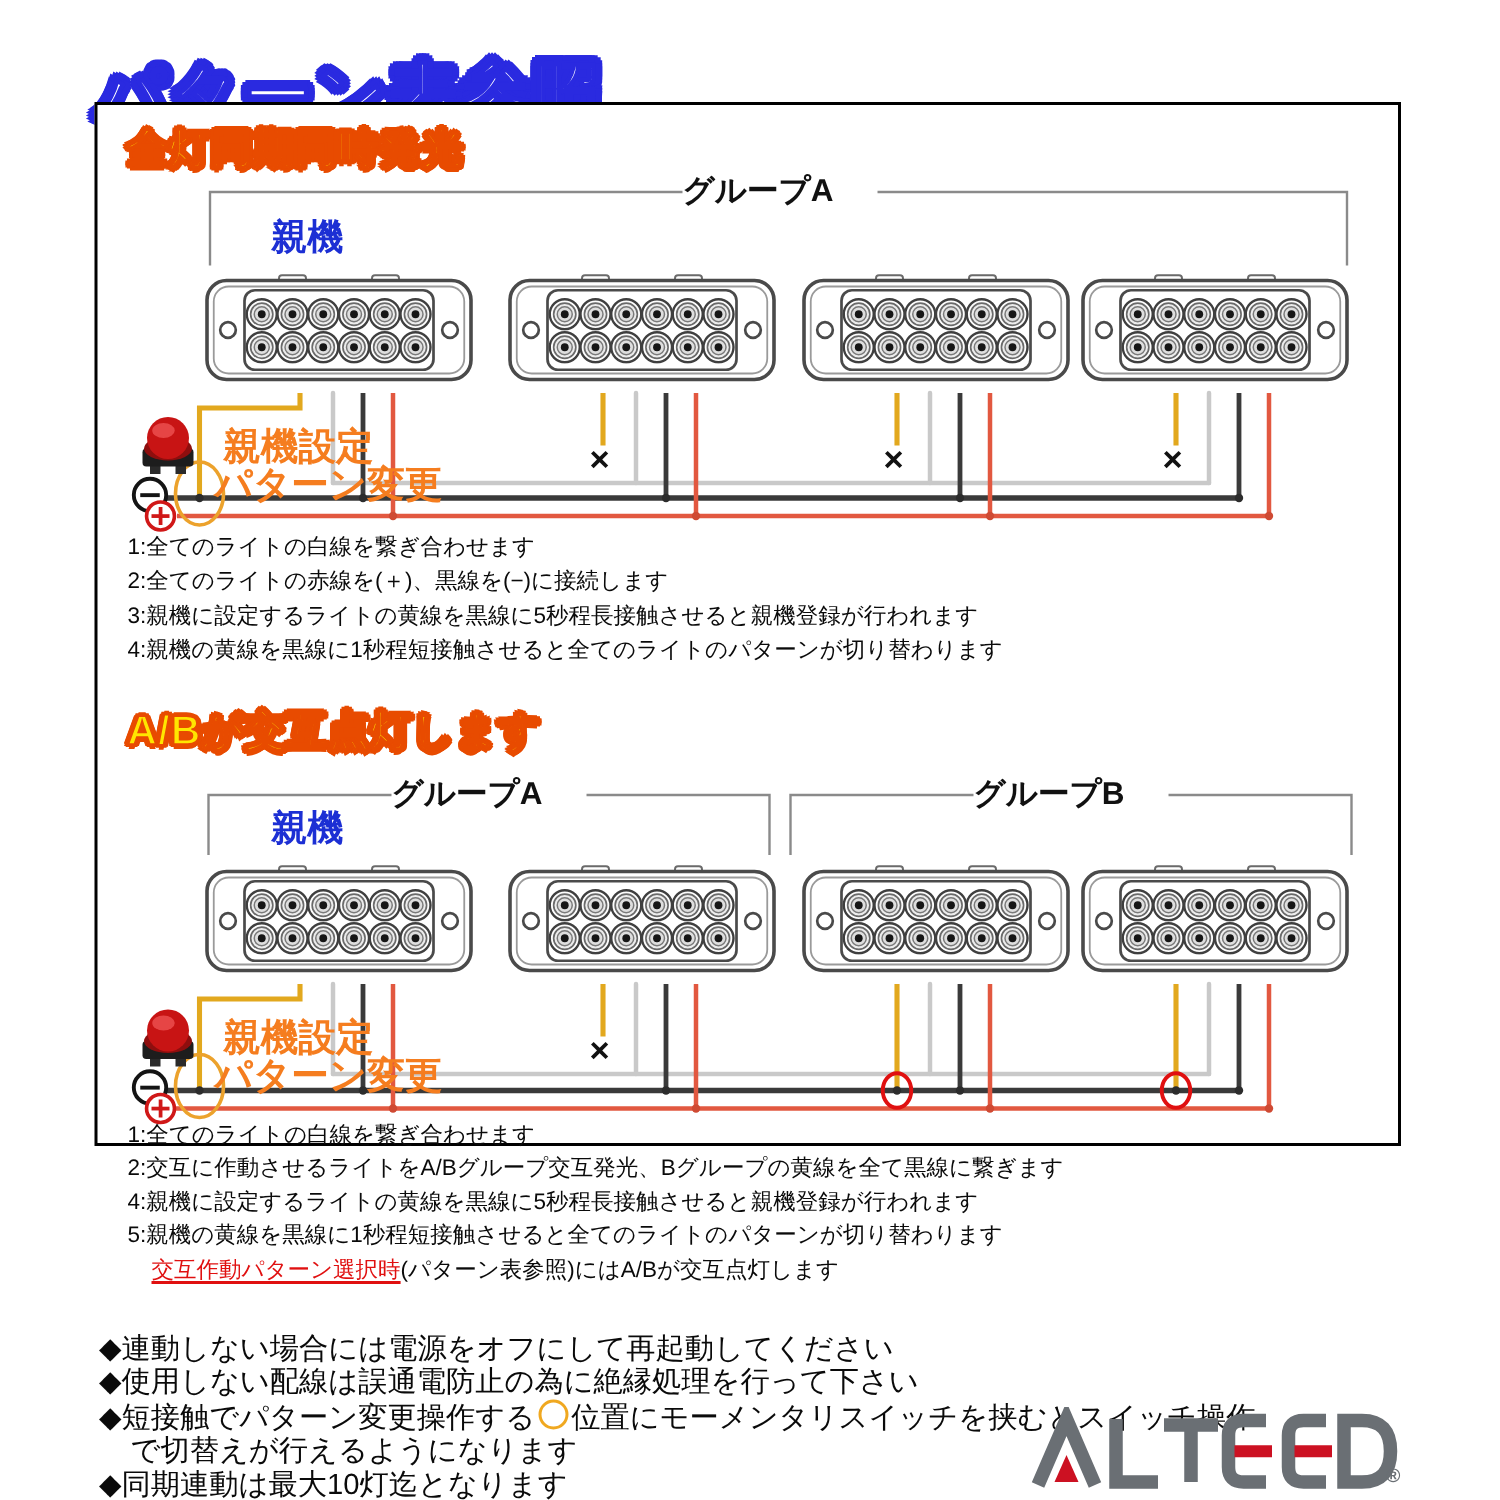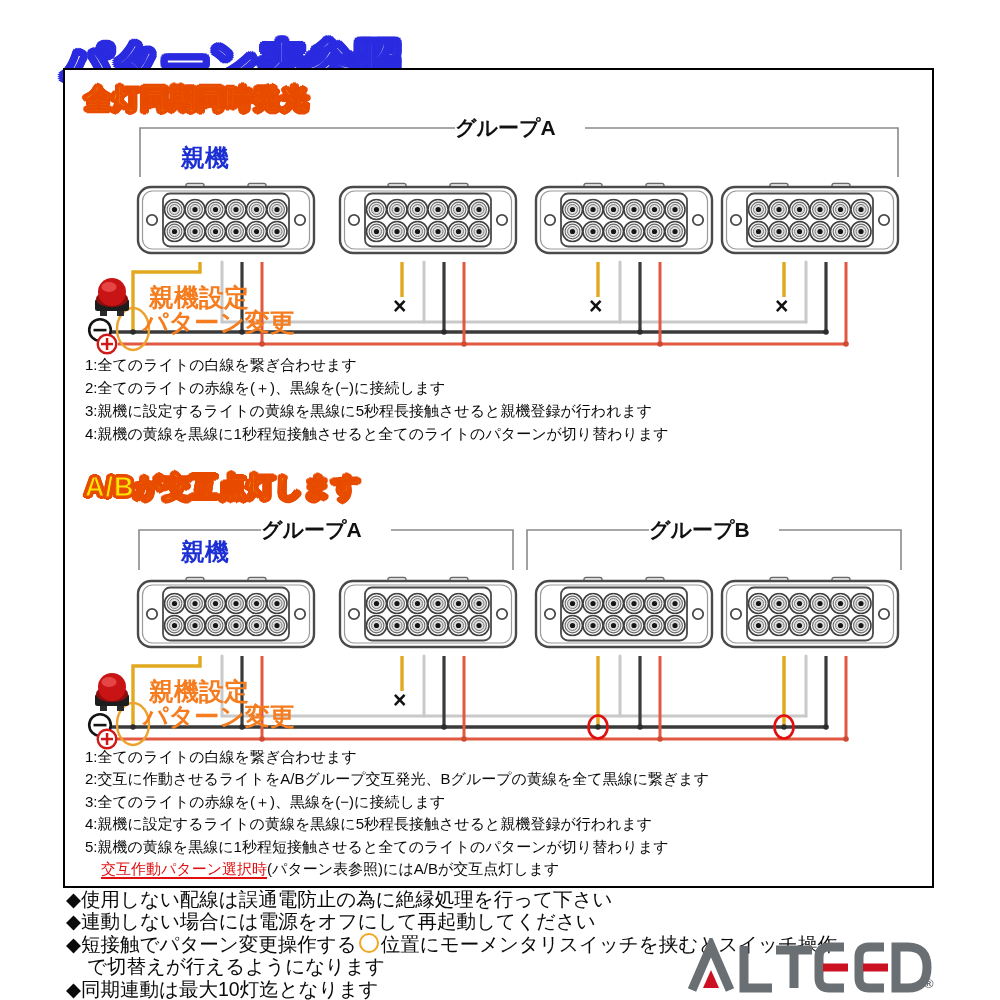--- a/index.html
+++ b/index.html
@@ -13,21 +13,21 @@
   .abs{position:absolute;}
   .nowrap{white-space:nowrap;}
 
   .title{left:64px;top:2px;font-size:46px;font-weight:800;letter-spacing:2px;color:#fff;
     -webkit-text-stroke:1.5px var(--title_blue);
     text-shadow:-5px 0 var(--title_blue),5px 0 var(--title_blue),0 -5px var(--title_blue),0 5px var(--title_blue),
       -4px -4px var(--title_blue),4px -4px var(--title_blue),-4px 4px var(--title_blue),4px 4px var(--title_blue),
       -5px -2px var(--title_blue),-5px 2px var(--title_blue),5px -2px var(--title_blue),5px 2px var(--title_blue),
       -2px -5px var(--title_blue),2px -5px var(--title_blue),-2px 5px var(--title_blue),2px 5px var(--title_blue);}
 
-  .mainbox{left:63px;top:68px;width:871px;height:820px;border:2.5px solid #000;background:#fff;box-sizing:border-box;padding-left:20px;}
+  .mainbox{left:63px;top:68px;width:871px;height:696px;border:2.5px solid #000;background:#fff;box-sizing:border-box;padding-left:20px;}
 
   .secheading{font-size:27px;font-weight:800;letter-spacing:1px;color:var(--heading_yellow);
     -webkit-text-stroke:1px var(--heading_outline);
     text-shadow:-3px 0 var(--heading_outline),3px 0 var(--heading_outline),0 -3px var(--heading_outline),0 3px var(--heading_outline),
       -2px -2px var(--heading_outline),2px -2px var(--heading_outline),-2px 2px var(--heading_outline),2px 2px var(--heading_outline),
       -3px -1px var(--heading_outline),-3px 1px var(--heading_outline),3px -1px var(--heading_outline),3px 1px var(--heading_outline);}
 
   .grouplabel{width:130px;font-size:21px;font-weight:700;color:#111;background:#fff;line-height:24px;}
   .parentlabel{width:94px;text-align:left;font-size:24px;font-weight:700;color:var(--accent_blue);}
   .swlabel{font-size:25px;font-weight:700;color:var(--accent_orange);}
@@ -210,30 +210,29 @@
     <div class="abs secheading nowrap" style="left:20px;top:399px">A/Bが交互点灯します</div>
     <div class="abs grouplabel" style="left:196px;top:448px">グループA</div>
     <div class="abs grouplabel" style="left:584px;top:448px">グループB</div>
     <div class="abs parentlabel" style="left:116px;top:466px">親機</div>
     <div class="abs swlabel nowrap" style="left:84px;top:605px">親機設定</div>
     <div class="abs swlabel nowrap" style="left:78px;top:630px">パターン変更</div>
     <div class="abs cutmark" style="left:328px;top:618px">×</div>
     <div class="abs inst inst2" style="left:20px;top:676px">
       <div>1:全てのライトの白線を繋ぎ合わせます</div>
       <div>2:交互に作動させるライトをA/Bグループ交互発光、Bグループの黄線を全て黒線に繋ぎます</div>
-      <div>3:全てのライトの赤線を(＋)、黒線を(−)に接続します</div>
       <div>4:親機に設定するライトの黄線を黒線に5秒程長接触させると親機登録が行われます</div>
       <div>5:親機の黄線を黒線に1秒程短接触させると全てのライトのパターンが切り替わります</div>
       <div class="indent16"><span class="rednote">交互作動パターン選択時</span><span>(パターン表参照)にはA/Bが交互点灯します</span></div>
     </div>
   </div>
 
   <div class="abs notes">
+    <div>◆連動しない場合には電源をオフにして再起動してください</div>
     <div>◆使用しない配線は誤通電防止の為に絶縁処理を行って下さい</div>
-    <div>◆連動しない場合には電源をオフにして再起動してください</div>
     <div><span>◆短接触でパターン変更操作する</span><span class="circle-glyph"></span><span>位置にモーメンタリスイッチを挟むとスイッチ操作</span></div>
     <div style="padding-left:21px">で切替えが行えるようになります</div>
     <div>◆同期連動は最大10灯迄となります</div>
   </div>
 
   <svg class="abs logo" width="250" height="56" viewBox="0 0 250 56" role="img" aria-label="ALTEED">
     <g stroke="var(--logo_gray)" stroke-width="9" fill="none" stroke-linejoin="miter">
       <path d="M8,52 L27,8 L46,52"></path>
       <path d="M60,8 V50 H88"></path>
       <path d="M92,12 H128 M110,12 V50"></path>

